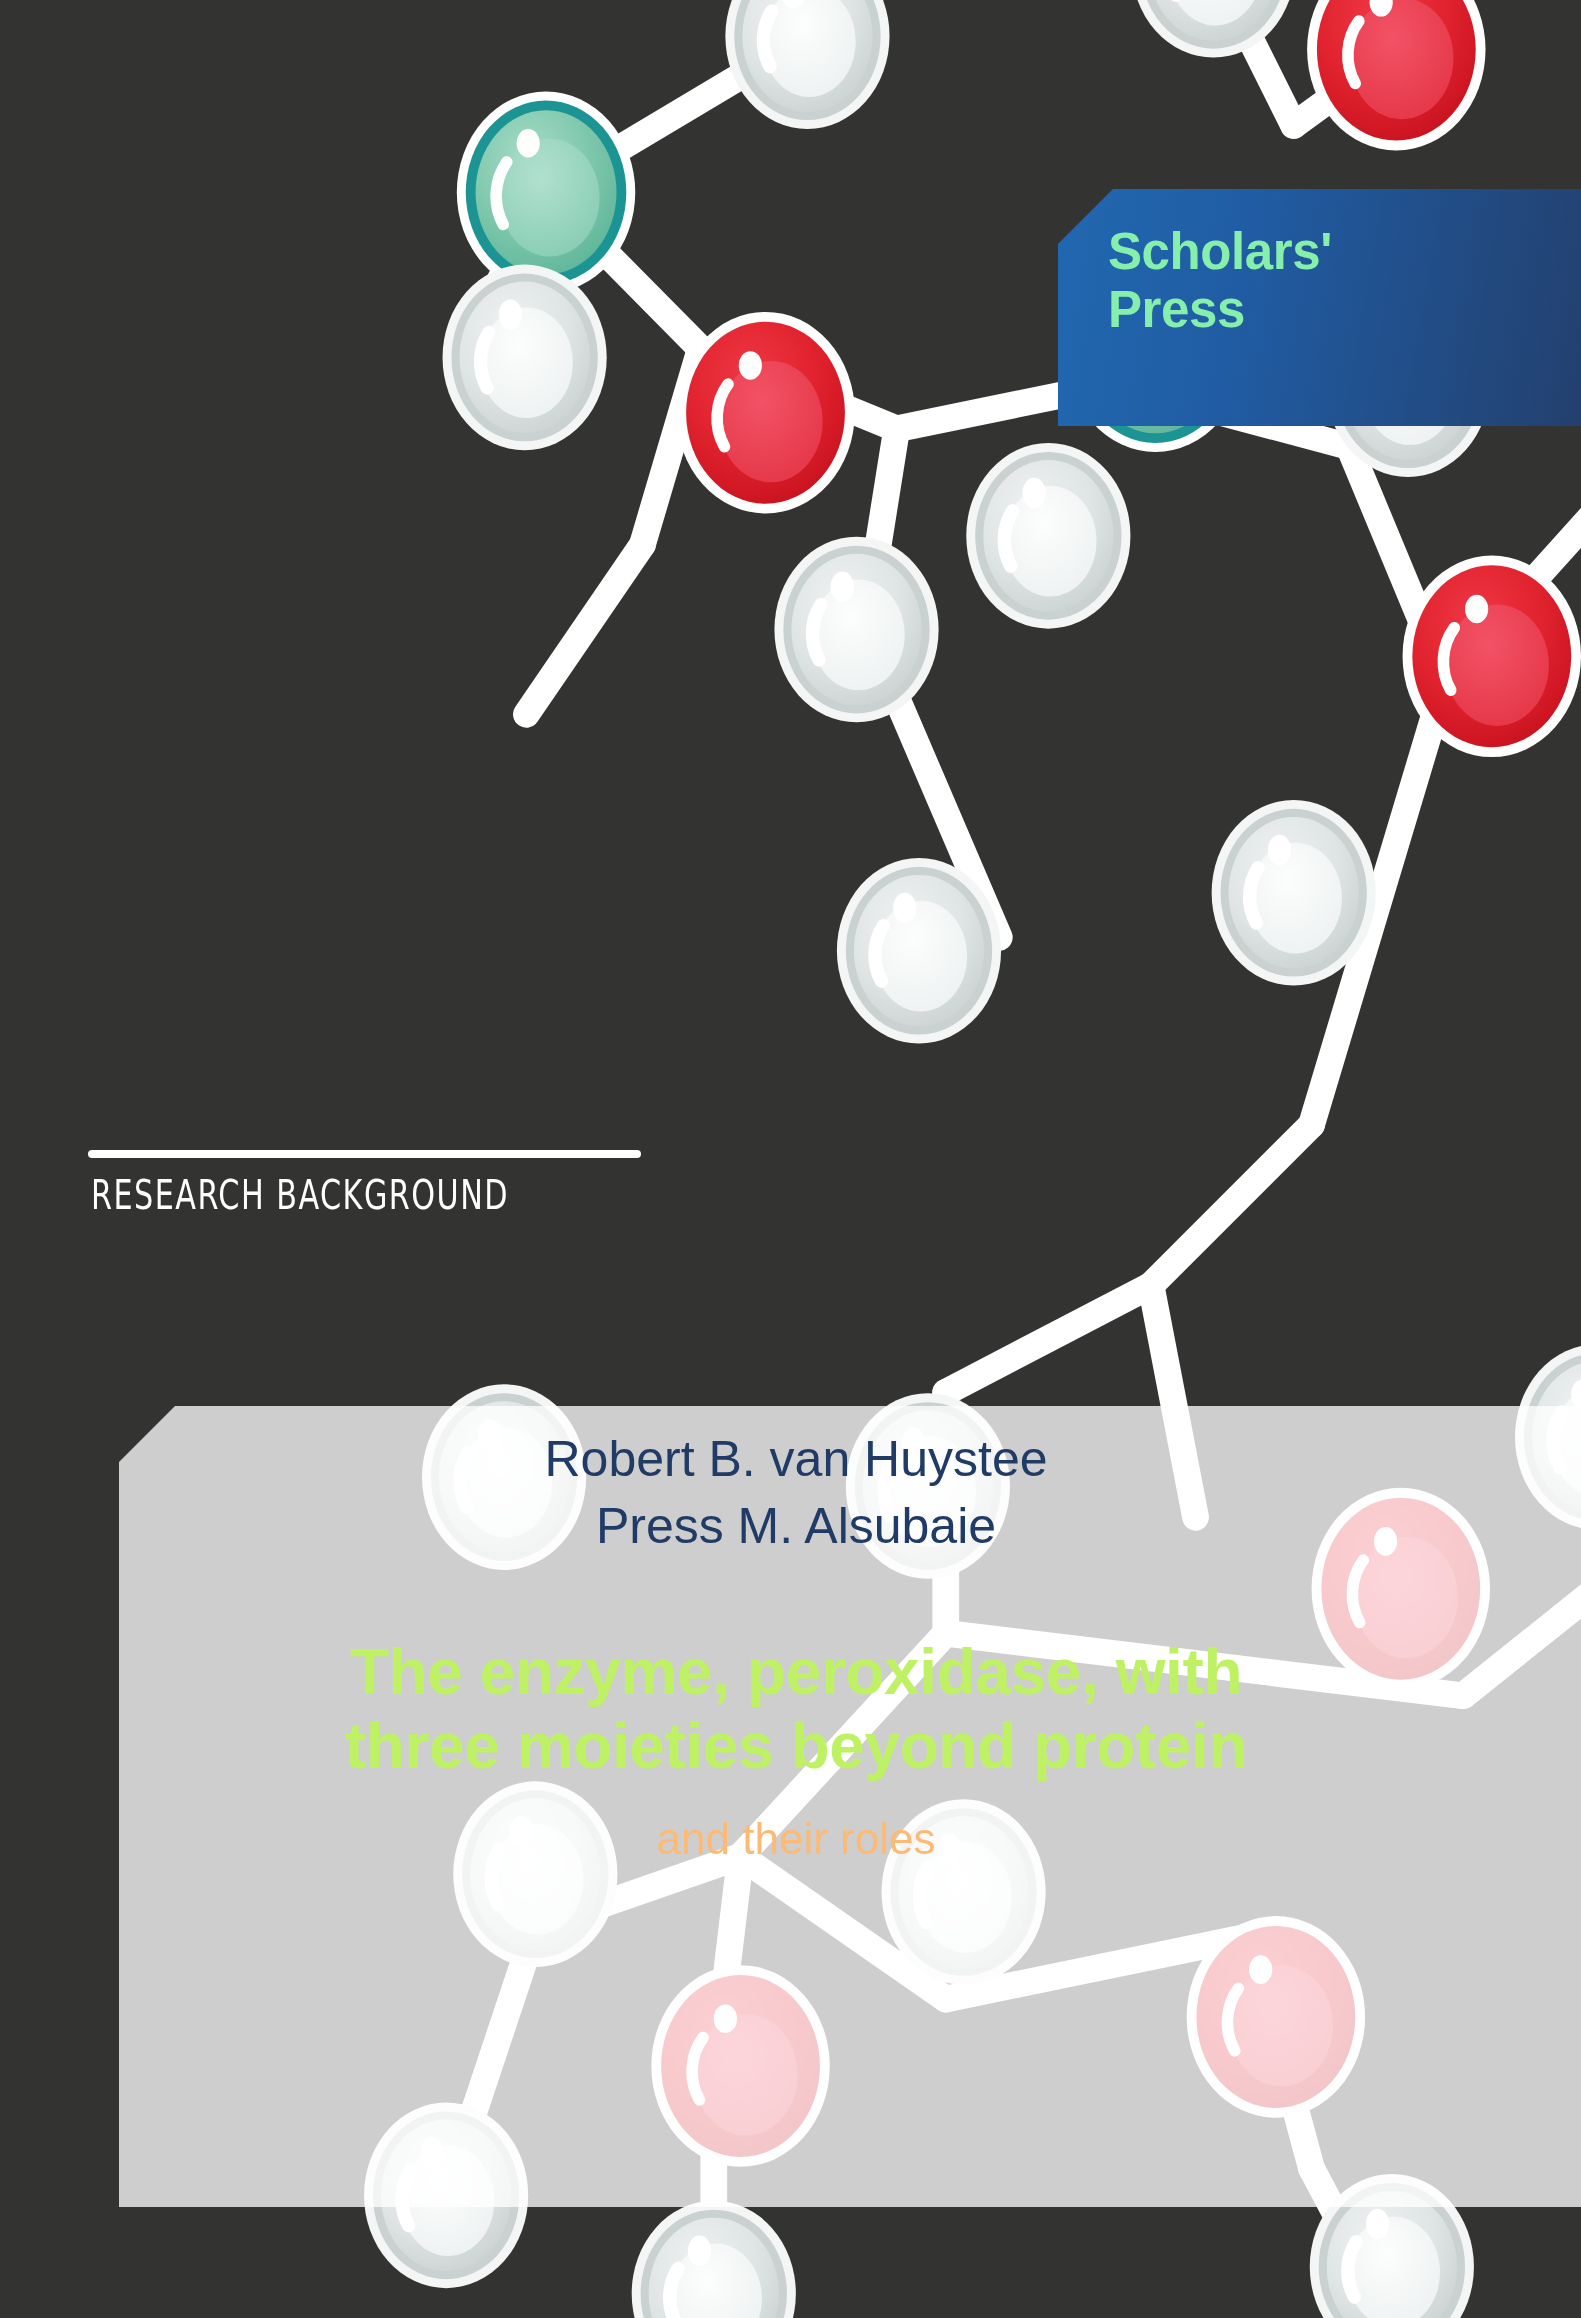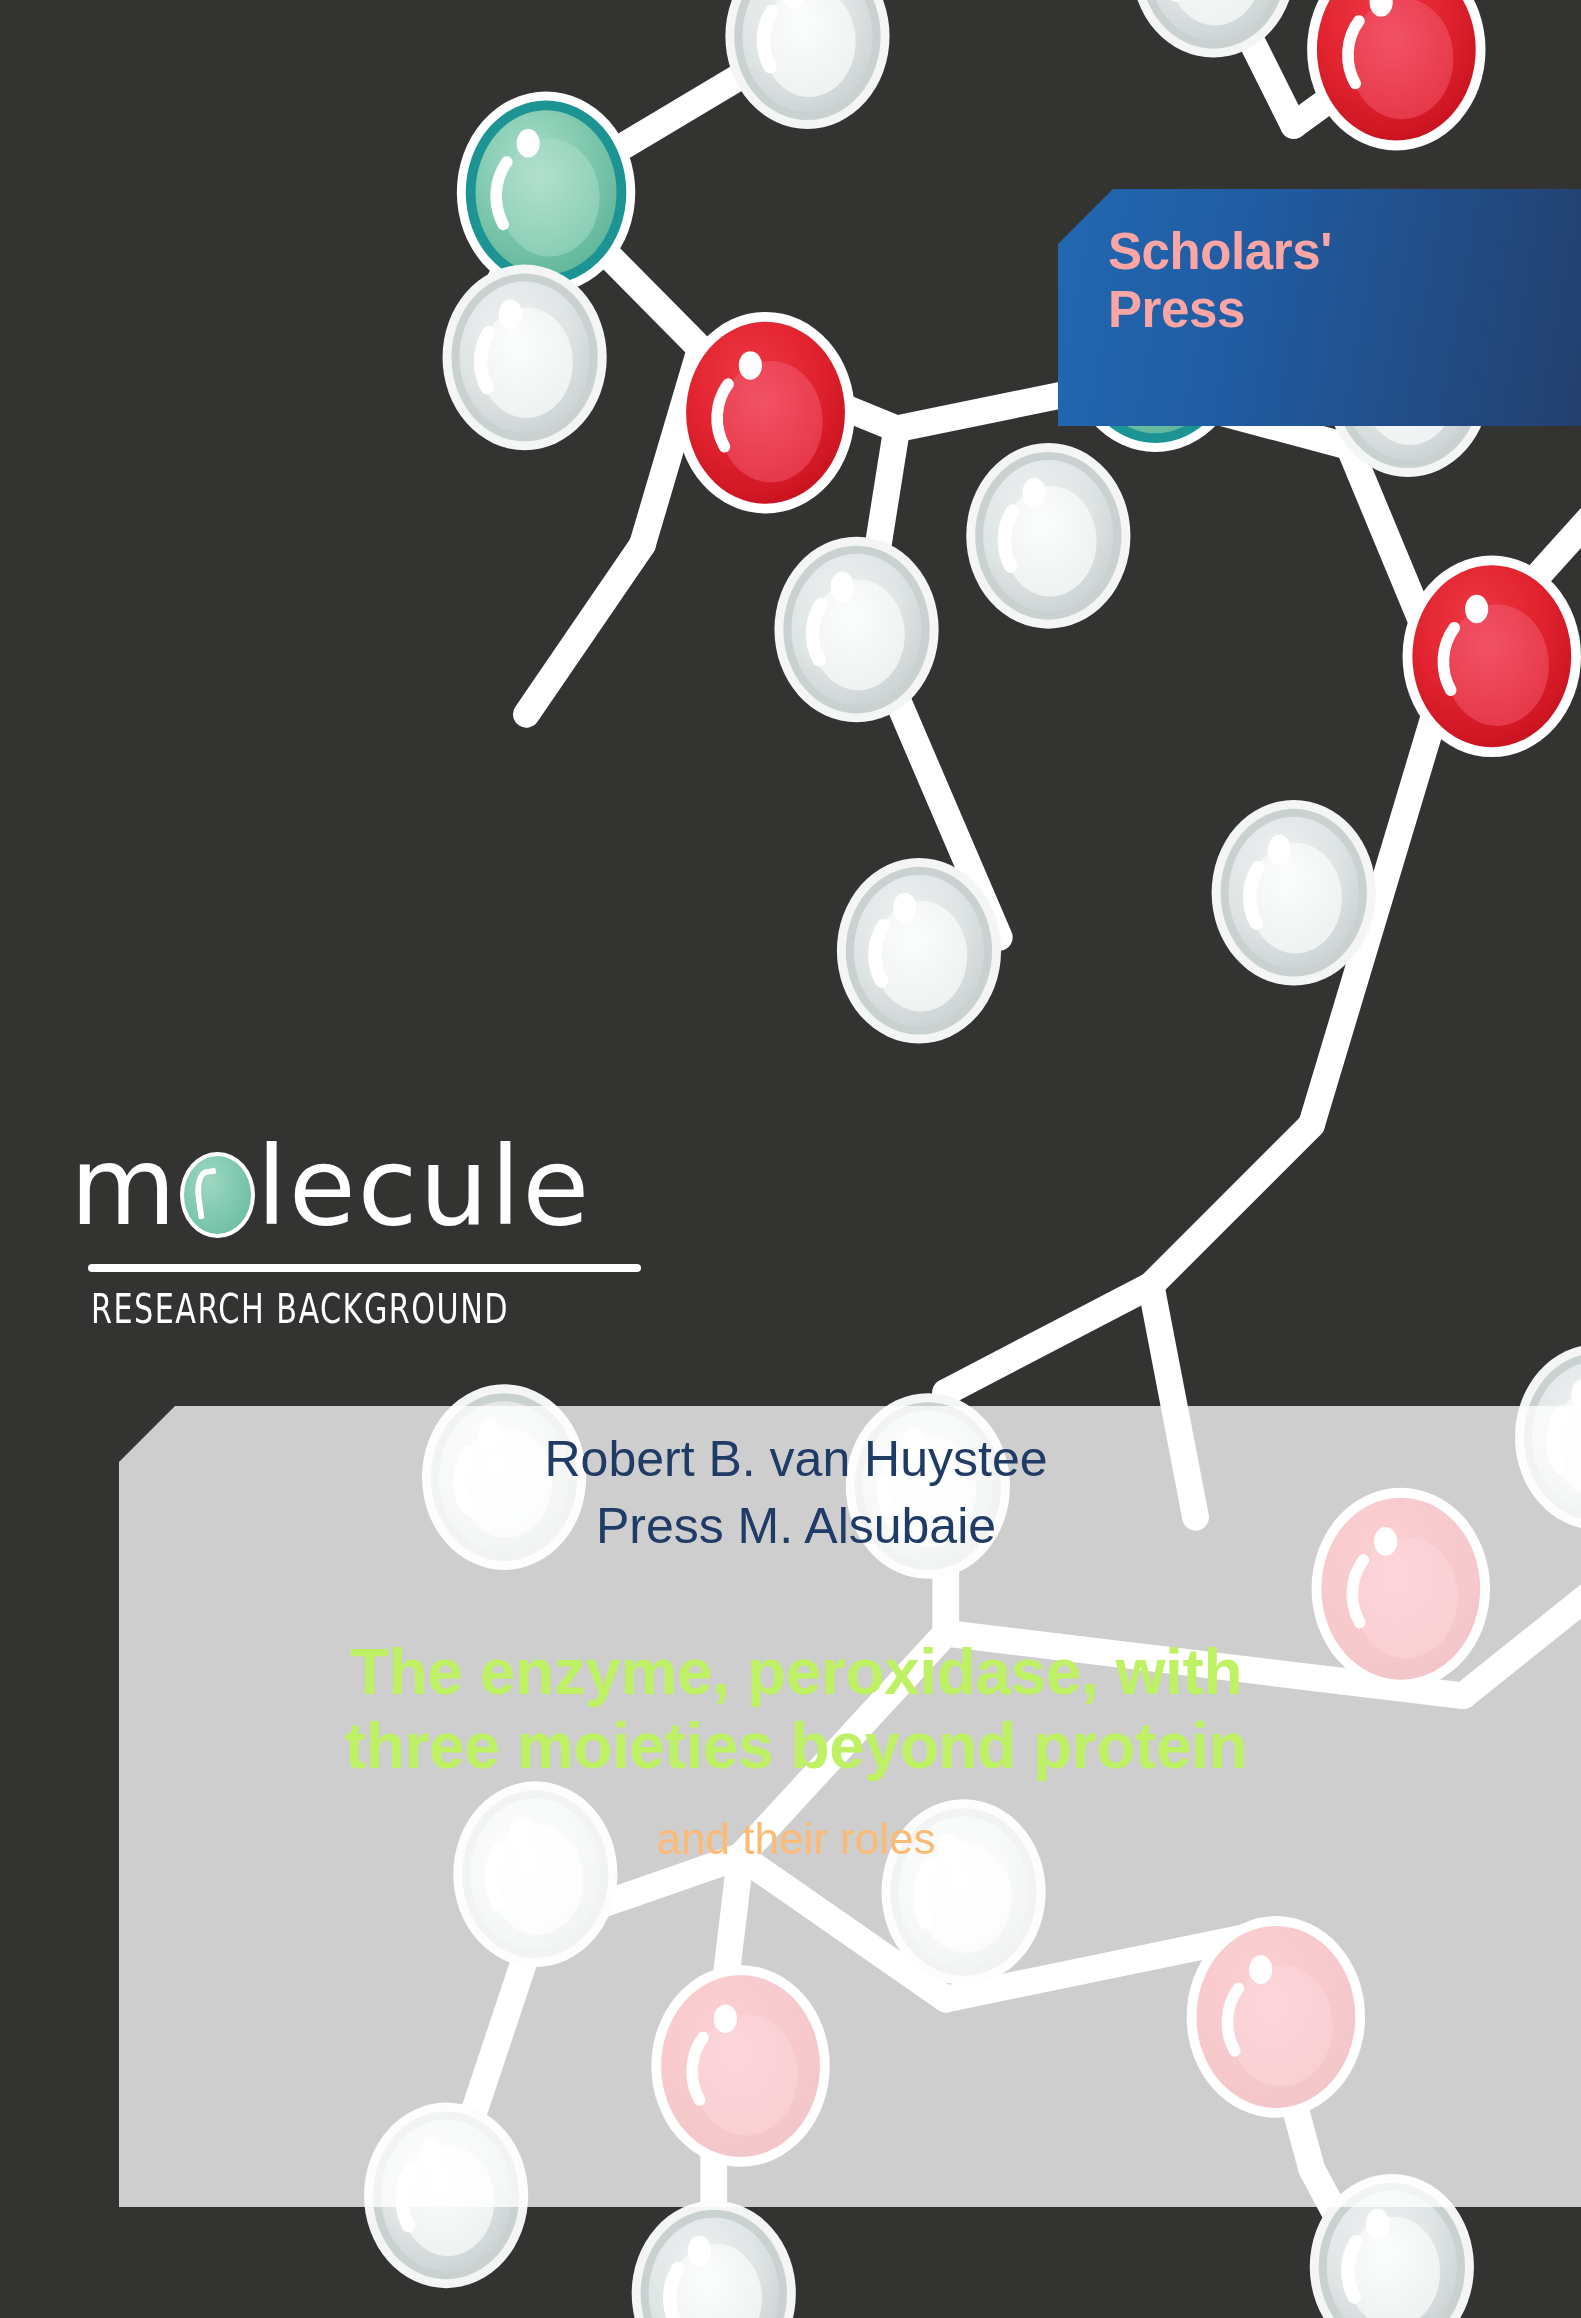--- a/index.html
+++ b/index.html
@@ -32,21 +32,21 @@
     left:1058px;top:189px;
     width:524px;height:237px;
     background:linear-gradient(100deg,#2168b0 0%,#205ca3 35%,#23406e 100%);
     -webkit-clip-path:polygon(55px 0, 524px 0, 524px 237px, 0 237px, 0 55px);
     clip-path:polygon(55px 0, 524px 0, 524px 237px, 0 237px, 0 55px);
   }
   .banner-text{
     position:absolute;
     left:1108px;top:223px;
     width:464px;
-    color:#fca5a5;
+    color:#86efac;
     font-size:51px;
     font-weight:bold;
     line-height:1.13;
     letter-spacing:-0.4px;
   }
   .banner-line{display:block;}
 
   
   .logo-wrap{
     position:absolute;
@@ -260,23 +260,20 @@
 
   <div class="panel-overlay"></div>
 
   <div class="banner"></div>
   <div class="banner-text">
     <span class="banner-line">Scholars'</span>
     <span class="banner-line">Press</span>
   </div>
 
   <div class="logo-wrap">
-    <div class="logo-word">
-      <span class="seg">m</span><span class="logo-o"></span><span class="seg">lecule</span>
-    </div>
     <div class="logo-rule"></div>
     <div class="logo-sub">RESEARCH BACKGROUND</div>
   </div>
 
   <div class="textblock">
     <div class="author">Robert B. van Huystee</div>
     <div class="author">Press M. Alsubaie</div>
 
     <div class="title">
       <div>The enzyme, peroxidase, with</div>

